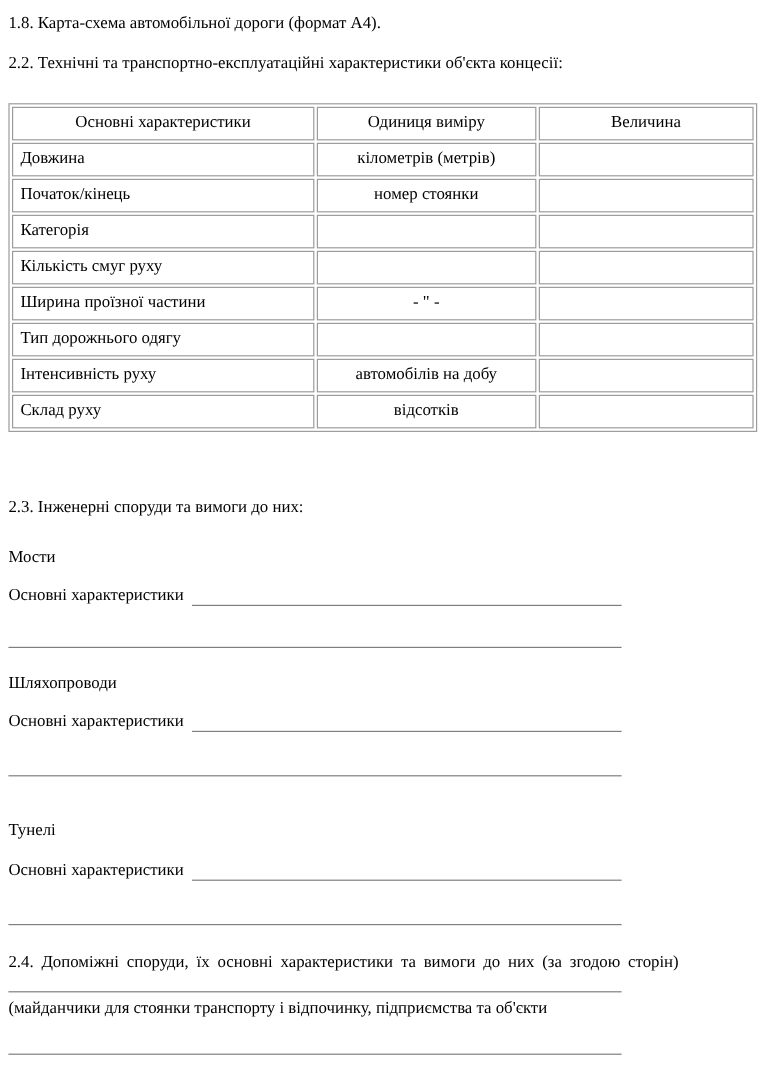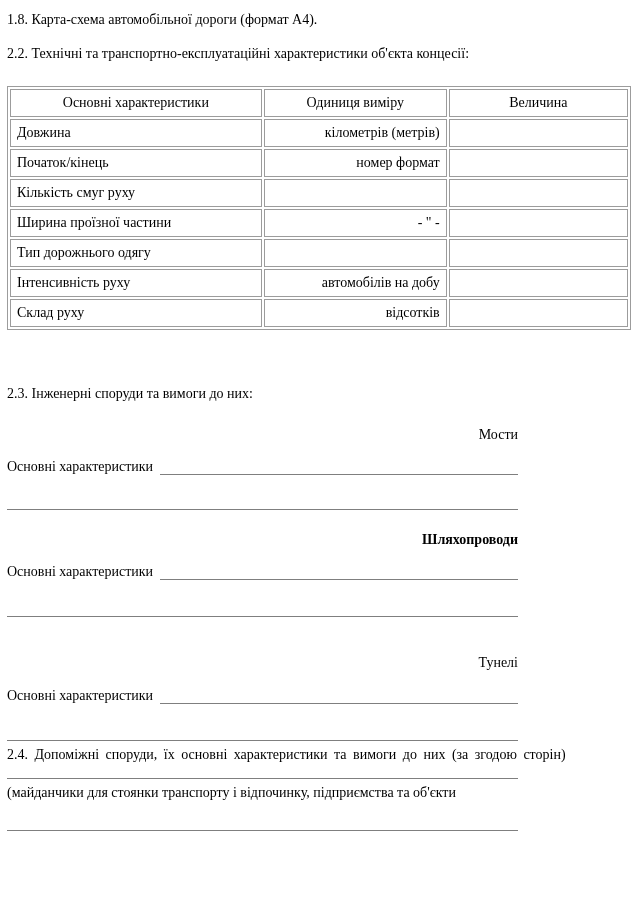--- a/index.html
+++ b/index.html
@@ -38,30 +38,30 @@
     border: 1px solid #9c9c9c;
     font-weight: normal;
     font-size: 14px;
     height: 24px;
     padding: 1px 6px;
     overflow: hidden;
     white-space: nowrap;
   }
   th.col-head { text-align: center; }
   td.c1 { text-align: left; }
-  td.c2 { text-align: right; }
+  td.c2 { text-align: center; }
   td.c3 { }
 
   .p23 { margin-top: 56px; }
 
   .form-col { width: 511px; }
 
-  .center-title { text-align: right; }
+  .center-title { text-align: left; }
   .t-bridges   { margin-top: 25px; }
-  .t-overpass  { margin-top: 22px; font-weight: bold; }
+  .t-overpass  { margin-top: 22px; }
   .t-tunnels   { margin-top: 38px; font-family: Liberation Serif, serif; }
 
   .label-row {
     margin-top: 16px;
     display: flex;
     align-items: stretch;
   }
   .label-row .lbl { white-space: nowrap; }
   .fill-line {
     flex: 1;
@@ -73,21 +73,21 @@
     height: 0;
     border-bottom: 1px solid #7f7f7f;
   }
   .fl-a { margin-top: 34px; }
   .fl-b { margin-top: 36px; }
   .fl-c { margin-top: 36px; }
   .fl-d { margin-top: 15px; }
   .fl-e { margin-top: 29px; }
 
   .p24 {
-    margin-top: 6px;
+    margin-top: 24px;
     width: 624px;
     text-align: justify;
     word-spacing: 3px;
   }
 
   .center-caption {
     text-align: left;
   }
   .cap-1 { margin-top: 6px; }
 </style>
@@ -114,21 +114,26 @@
       </tr>
     </thead>
     <tbody>
       <tr>
         <td class="c1">Довжина</td>
         <td class="c2">кілометрів (метрів)</td>
         <td class="c3"></td>
       </tr>
       <tr>
         <td class="c1">Початок/кінець</td>
-        <td class="c2">номер формат</td>
+        <td class="c2">номер стоянки</td>
+        <td class="c3"></td>
+      </tr>
+      <tr>
+        <td class="c1">Категорія</td>
+        <td class="c2"></td>
         <td class="c3"></td>
       </tr>
       <tr>
         <td class="c1">Кількість смуг руху</td>
         <td class="c2"></td>
         <td class="c3"></td>
       </tr>
       <tr>
         <td class="c1">Ширина проїзної частини</td>
         <td class="c2">- " -</td>

